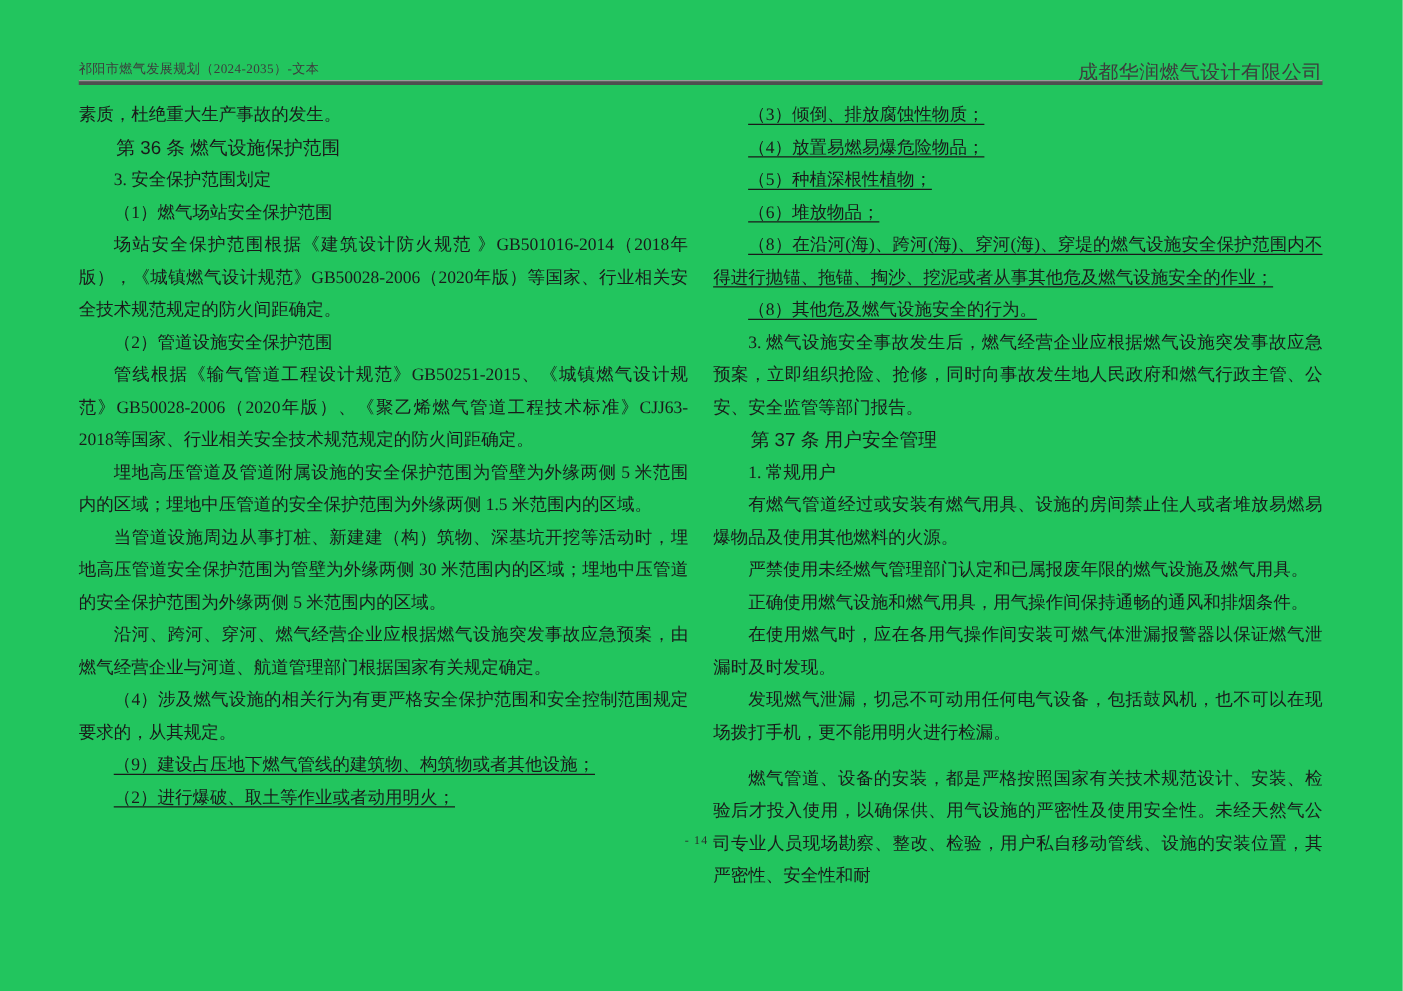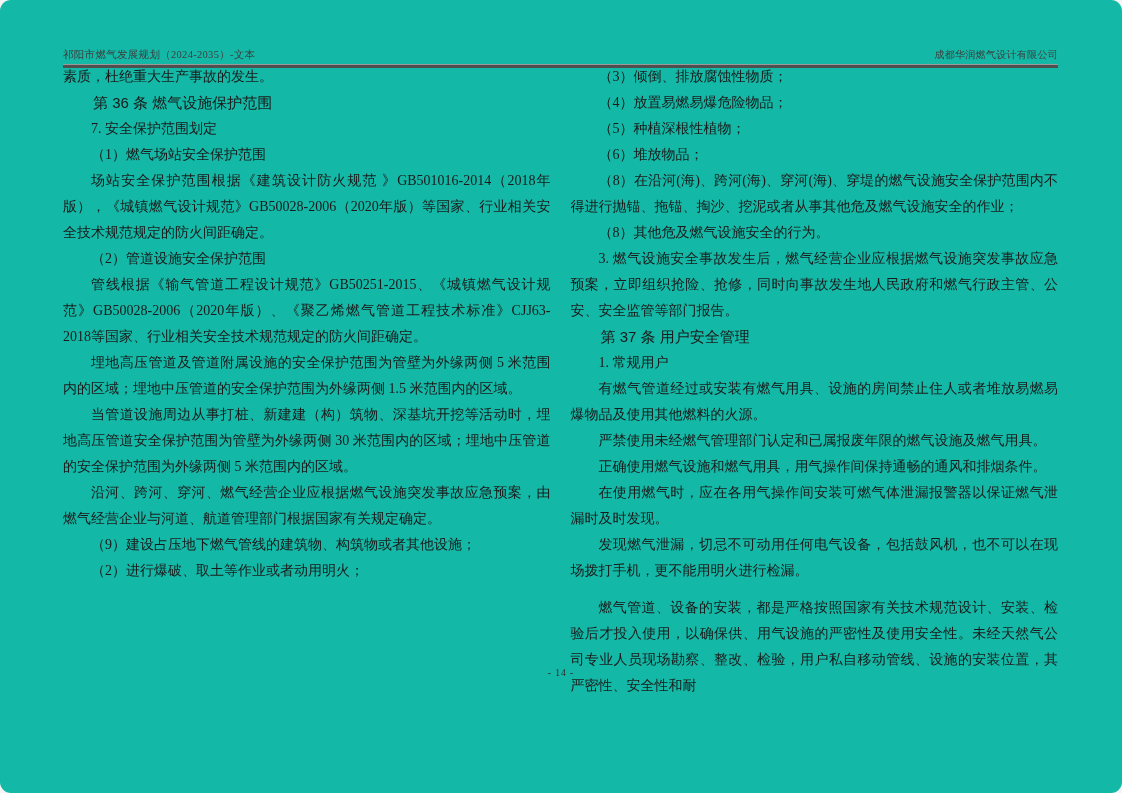--- a/index.html
+++ b/index.html
@@ -3,58 +3,58 @@
 <meta charset="utf-8">
 <style>
   html, body {
     margin: 0; padding: 0;
     width: 1122px; height: 793px;
     overflow: hidden;
     background: #f5f5f5;
   }
   .page {
     position: absolute; inset: 0;
-    background: #14b8a6;
+    background: #22c55e;
     font-family: "Liberation Serif", "DejaVu Serif", serif;
     color: #1a1a1a;
-    border-radius: 11px;
   }
   .header-left {
     position: absolute; left: 63px; top: 48px;
     font-size: 10.5px; color: #3d3d3d; letter-spacing: 0.3px;
     white-space: nowrap;
   }
   .header-right {
     position: absolute; right: 64px; top: 48px;
-    font-size: 10px; color: #3d3d3d; letter-spacing: 0.3px;
+    font-size: 16px; color: #3d3d3d; letter-spacing: 0.3px;
     white-space: nowrap;
   }
   .header-rule {
     position: absolute; left: 63px; right: 64px; top: 64px;
     height: 3px; background: #4f4f4f; border-top: 1px solid #9a9a9a;
   }
   .columns {
-    position: absolute; left: 63px; top: 64px; width: 995px;
+    position: absolute; left: 63px; top: 80px; width: 995px;
     display: flex; gap: 20px;
   }
   .col {
     flex: 1 1 0;
     font-size: 14px; line-height: 26px;
     text-align: justify;
   }
   .col p {
     margin: 0; text-indent: 2em;
   }
   .col p.no-indent { text-indent: 0; }
   .col p.heading {
     font-weight: normal;
     font-size: 15px;
     font-family: "Liberation Sans", "DejaVu Sans", sans-serif;
   }
   .col p.underline {
+    text-decoration: underline;
     text-underline-offset: 3px;
   }
   .col p.gap { margin-top: 11px; }
   .footer {
     position: absolute; left: 0; right: 0; top: 668px;
     text-align: center; font-size: 9.5px; color: #2a2a2a;
     letter-spacing: 1px;
   }
 </style>
 </head>
@@ -65,28 +65,29 @@
   <div class="header-left">祁阳市燃气发展规划（2024-2035）-文本</div>
 
   <div class="header-right">成都华润燃气设计有限公司</div>
 
   <div class="header-rule" style="background: rgb(79, 79, 79);"></div>
 
   <div class="columns">
     <div class="col">
         <p class="no-indent">素质，杜绝重大生产事故的发生。</p>
         <p class="heading">第 36 条 燃气设施保护范围</p>
-        <p>7. 安全保护范围划定</p>
+        <p>3. 安全保护范围划定</p>
         <p>（1）燃气场站安全保护范围</p>
         <p>场站安全保护范围根据《建筑设计防火规范 》GB501016-2014（2018年版），《城镇燃气设计规范》GB50028-2006（2020年版）等国家、行业相关安全技术规范规定的防火间距确定。</p>
         <p>（2）管道设施安全保护范围</p>
         <p>管线根据《输气管道工程设计规范》GB50251-2015、《城镇燃气设计规范》GB50028-2006（2020年版）、《聚乙烯燃气管道工程技术标准》CJJ63-2018等国家、行业相关安全技术规范规定的防火间距确定。</p>
         <p>埋地高压管道及管道附属设施的安全保护范围为管壁为外缘两侧 5 米范围内的区域；埋地中压管道的安全保护范围为外缘两侧 1.5 米范围内的区域。</p>
         <p>当管道设施周边从事打桩、新建建（构）筑物、深基坑开挖等活动时，埋地高压管道安全保护范围为管壁为外缘两侧 30 米范围内的区域；埋地中压管道的安全保护范围为外缘两侧 5 米范围内的区域。</p>
         <p>沿河、跨河、穿河、燃气经营企业应根据燃气设施突发事故应急预案，由燃气经营企业与河道、航道管理部门根据国家有关规定确定。</p>
+        <p>（4）涉及燃气设施的相关行为有更严格安全保护范围和安全控制范围规定要求的，从其规定。</p>
         <p class="underline">（9）建设占压地下燃气管线的建筑物、构筑物或者其他设施；</p>
         <p class="underline">（2）进行爆破、取土等作业或者动用明火；</p>
       </div>
     <div class="col">
         <p class="underline">（3）倾倒、排放腐蚀性物质；</p>
         <p class="underline">（4）放置易燃易爆危险物品；</p>
         <p class="underline">（5）种植深根性植物；</p>
         <p class="underline">（6）堆放物品；</p>
         <p class="underline">（8）在沿河(海)、跨河(海)、穿河(海)、穿堤的燃气设施安全保护范围内不得进行抛锚、拖锚、掏沙、挖泥或者从事其他危及燃气设施安全的作业；</p>
         <p class="underline">（8）其他危及燃气设施安全的行为。</p>

